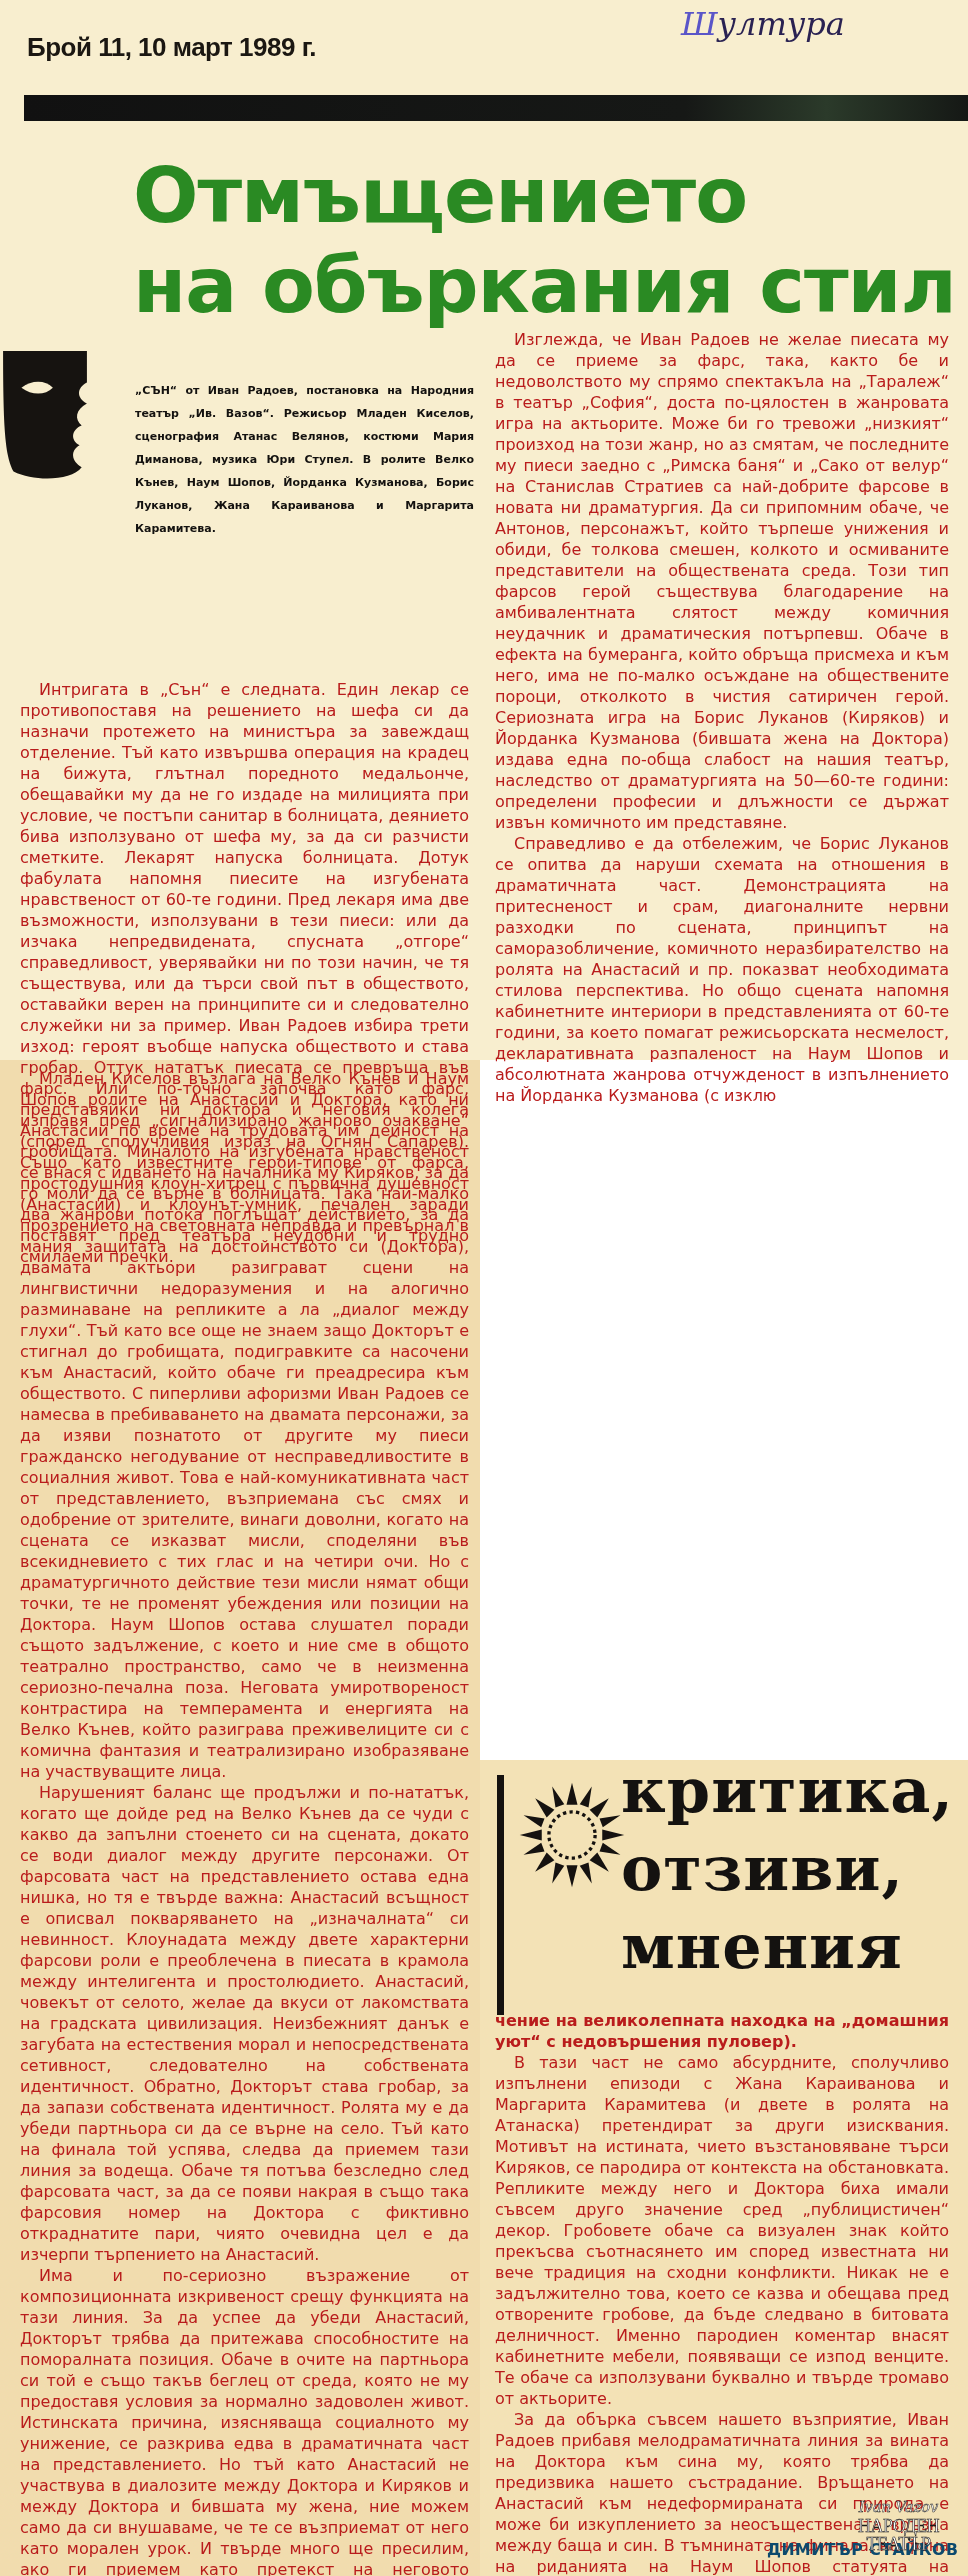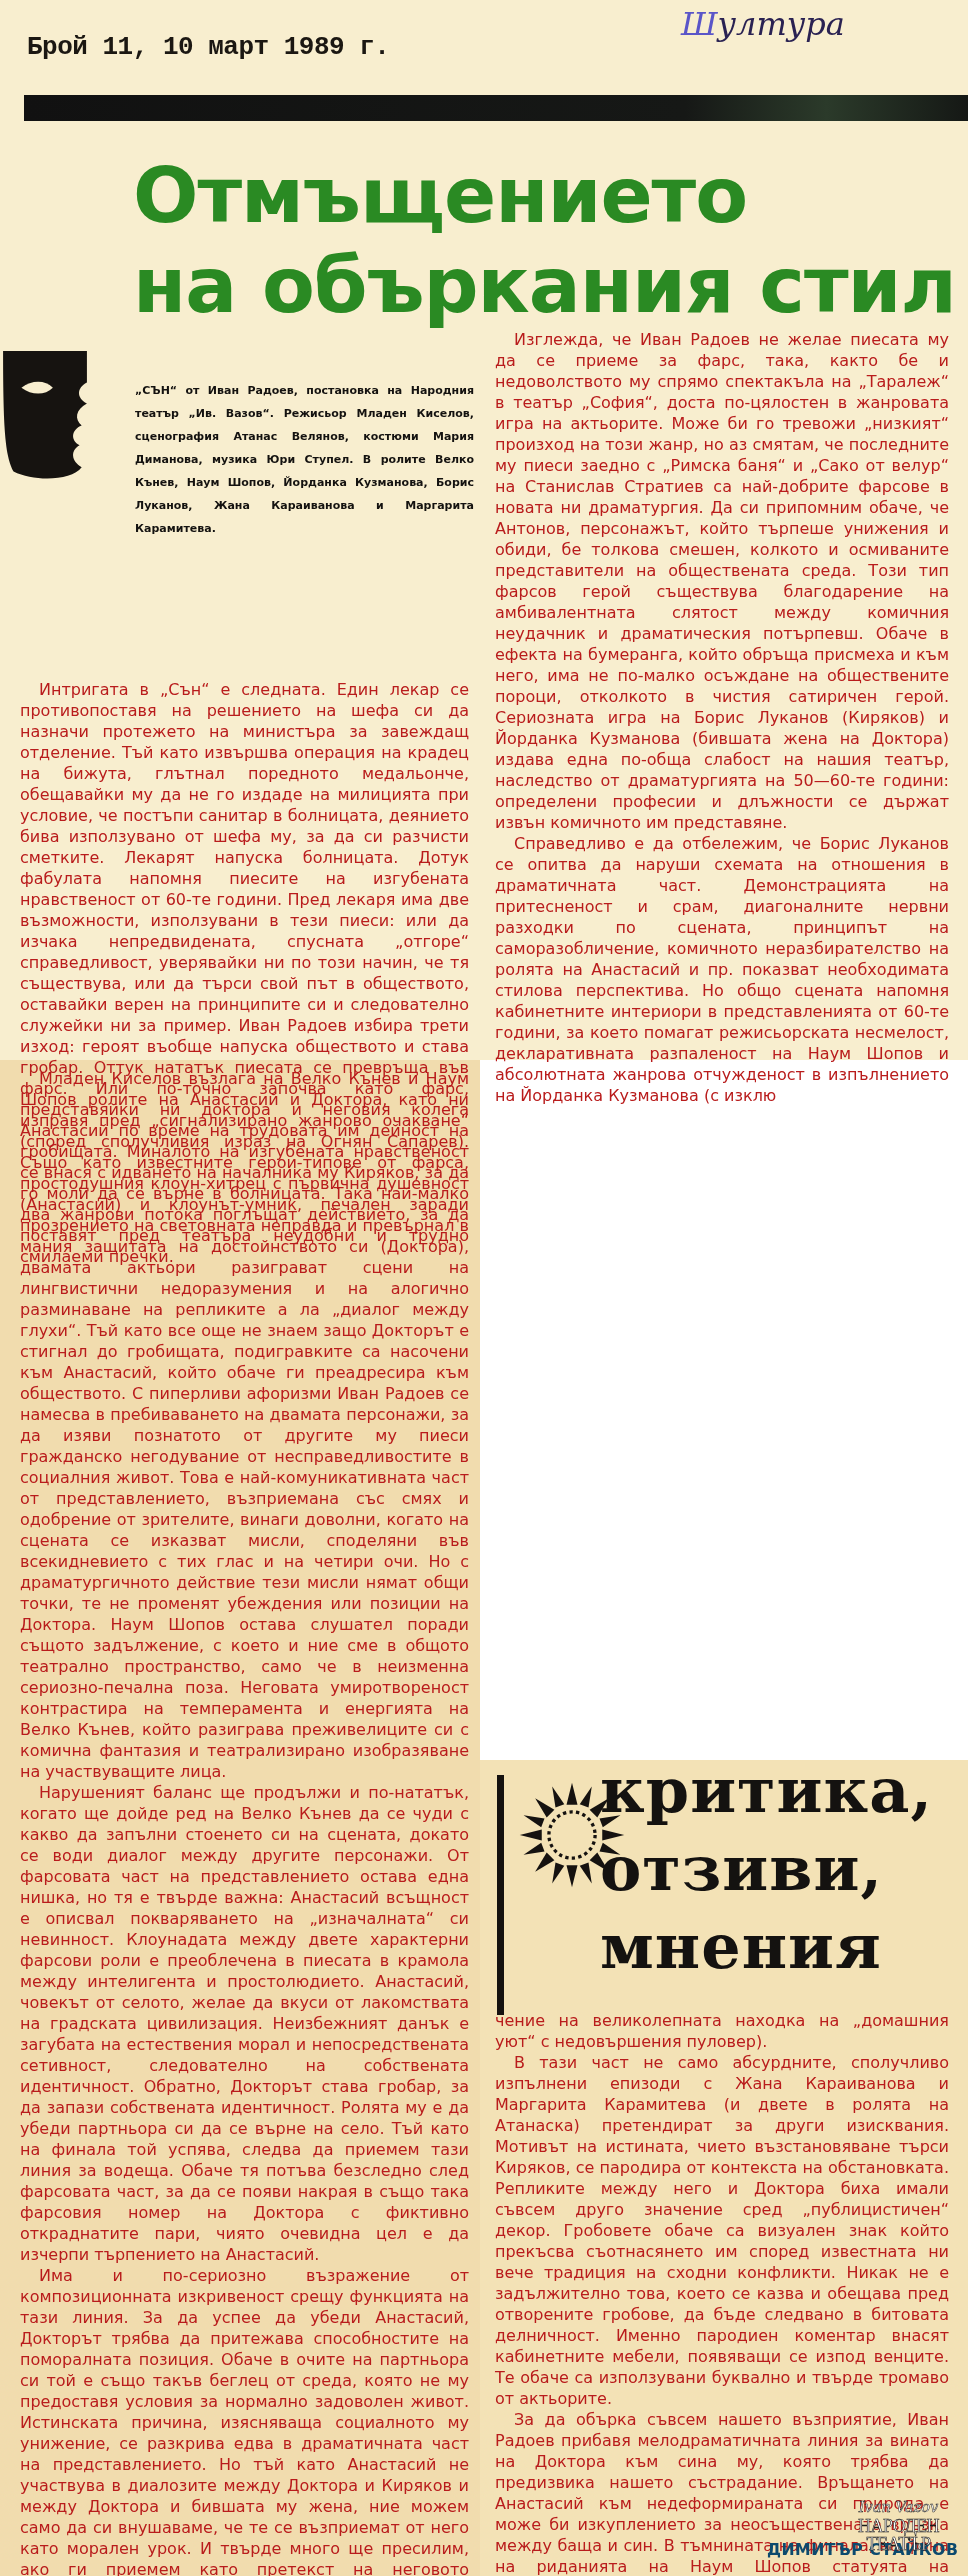--- a/index.html
+++ b/index.html
@@ -20,21 +20,21 @@
   .paper-right-lower {
     position: absolute; left: 480px; top: 1760px; width: 488px; height: 816px;
     background: #f3e2b6;
   }
   .white-gap {
     position: absolute; left: 486px; top: 1060px; width: 483px; height: 700px;
     background: #ffffff;
   }
   .issue-line {
     position: absolute; left: 27px; top: 32px;
-    font-family: Liberation Mono, monospace; font-weight: bold;
+    font-family: Liberation Sans, sans-serif; font-weight: bold;
     font-size: 26px; letter-spacing: -0.5px; color: #1b1712;
   }
   .handwriting {
     position: absolute; left: 681px; top: 5.2px;
     font-family: "DejaVu Serif", serif; font-style: italic;
     font-size: 32px; color: #2a2252;
   }
   .handwriting .hw-first { color: #5a55c8; }
   .black-bar {
     position: absolute; left: 24px; top: 95px; width: 944px; height: 26px;
@@ -54,33 +54,33 @@
     font-family: "DejaVu Sans", sans-serif; font-weight: bold;
     font-size: 11px; line-height: 23px; color: #141210;
     text-align: justify;
   }
   .col {
     position: absolute;
     font-family: "DejaVu Sans", sans-serif; font-size: 16px; line-height: 21px;
     text-align: justify; color: #b91c1c;
   }
   .col p { margin: 0; text-indent: 19px; }
-  .col p.noindent { text-indent: 0; }
+  .col p.noindent { text-indent: 0; font-weight: bold; }
   .left-col-1 { left: 20px; top: 679px; width: 449px; }
   .left-col-2 { left: 20px; top: 1068px; width: 449px; }
   .right-col-1 { left: 495px; top: 329px; width: 454px; }
   .right-col-2 { left: 495px; top: 2010px; width: 454px; }
   .rubric-rule {
     position: absolute; left: 497px; top: 1775px; width: 6.8px; height: 240px; background: #151210;
   }
   .rubric-sun {
     position: absolute; left: 517px; top: 1775px; width: 110px; height: 120px;
   }
   .rubric-title {
-    position: absolute; left: 600px; top: 1752px;
+    position: absolute; left: 621px; top: 1752px;
     font-family: "DejaVu Serif", serif; font-weight: bold;
     font-size: 62px; line-height: 78px; color: #141210; letter-spacing: 1px;
   }
   .signature {
     position: absolute; left: 767px; top: 2540px;
     font-family: "DejaVu Sans", sans-serif; font-weight: bold;
     font-size: 15.7px; color: #0c4a6e; letter-spacing: 0.5px;
   }
   .stamp {
     position: absolute; left: 854px; top: 2496px; width: 89px; height: 78px;

